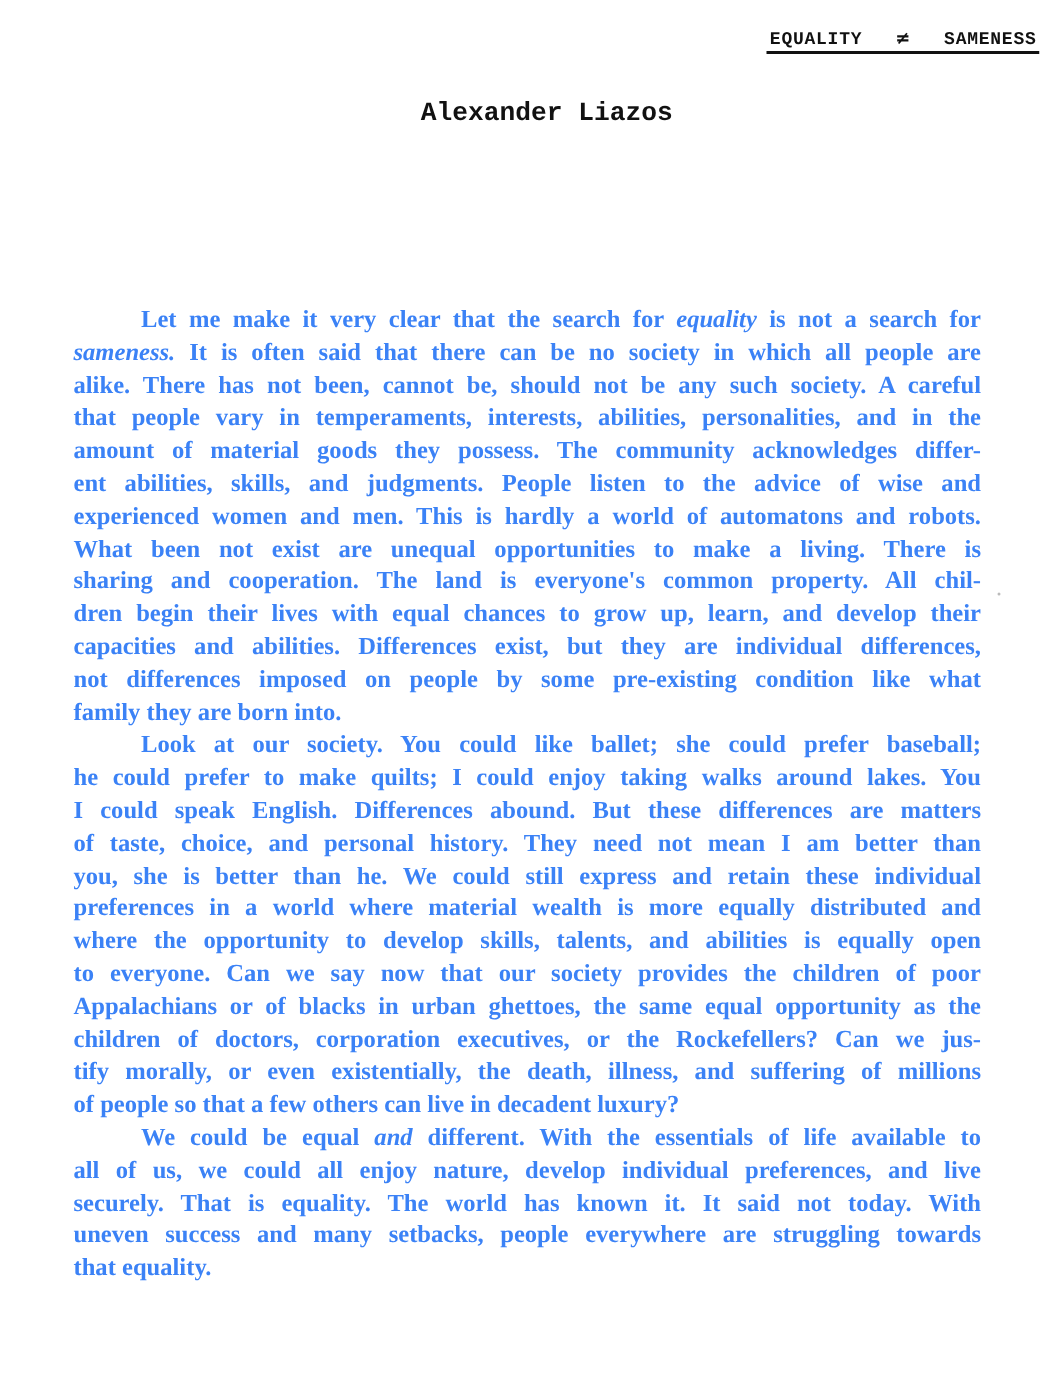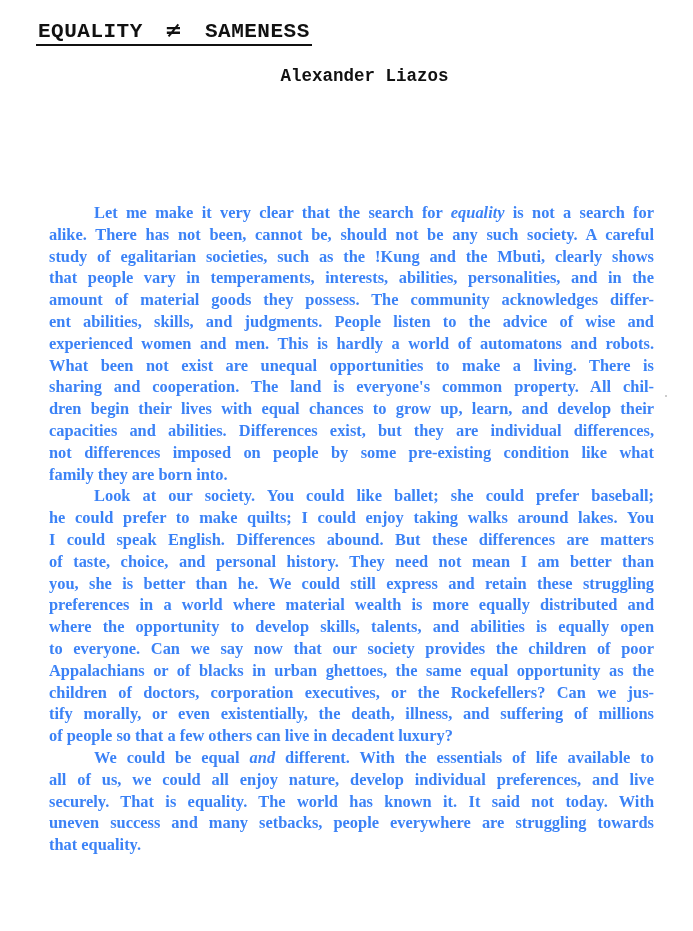--- a/index.html
+++ b/index.html
@@ -12,24 +12,24 @@
     height: 931px;
     position: relative;
     overflow: hidden;
     color: #111111;
   }
   .title {
     position: absolute;
     top: 18px;
     left: 0;
     width: 693px;
-    text-align: left;
+    text-align: right;
     font-family: "Liberation Mono", "DejaVu Sans Mono", monospace;
     font-weight: bold;
-    font-size: 21px;
+    font-size: 12px;
     letter-spacing: 0.5px;
   }
   .title .inner {
     display: inline-block;
     border-bottom: 2px solid #111;
     padding: 0 2px 1px 2px;
     margin-left: 36px;
     white-space: pre;
   }
   .title .neq {
@@ -97,39 +97,39 @@
 
 <div class="title">
   <span class="inner"><span>EQUALITY</span><span class="neq">≠</span><span>SAMENESS</span></span>
 </div>
 
 <div class="author">Alexander Liazos</div>
 
 <div class="essay" id="essay">
     <p>
       <span class="line indent">Let me make it very clear that the search for <span class="em">equality</span> is not a search for</span>
+      <span class="line"><span class="em">sameness.</span> It is often said that there can be no society in which all people are</span>
       <span class="line">alike. There has not been, cannot be, should not be any such society. A careful</span>
-      <span class="line">study of egalitarian societies, such as the !Kung and the Mbuti, clearly shows</span>
       <span class="line">that people vary in temperaments, interests, abilities, personalities, and in the</span>
       <span class="line">amount of material goods they possess. The community acknowledges differ-</span>
       <span class="line">ent abilities, skills, and judgments. People listen to the advice of wise and</span>
       <span class="line">experienced women and men. This is hardly a world of automatons and robots.</span>
       <span class="line">What been not exist are unequal opportunities to make a living. There is</span>
       <span class="line">sharing and cooperation. The land is everyone's common property. All chil-</span>
       <span class="line">dren begin their lives with equal chances to grow up, learn, and develop their</span>
       <span class="line">capacities and abilities. Differences exist, but they are individual differences,</span>
       <span class="line">not differences imposed on people by some pre-existing condition like what</span>
       <span class="line last">family they are born into.</span>
     </p>
     <p>
       <span class="line indent">Look at our society. You could like ballet; she could prefer baseball;</span>
       <span class="line">he could prefer to make quilts; I could enjoy taking walks around lakes. You</span>
       <span class="line">I could speak English. Differences abound. But these differences are matters</span>
       <span class="line">of taste, choice, and personal history. They need not mean I am better than</span>
-      <span class="line">you, she is better than he. We could still express and retain these struggling</span>
+      <span class="line">you, she is better than he. We could still express and retain these individual</span>
       <span class="line">preferences in a world where material wealth is more equally distributed and</span>
       <span class="line">where the opportunity to develop skills, talents, and abilities is equally open</span>
       <span class="line">to everyone. Can we say now that our society provides the children of poor</span>
       <span class="line">Appalachians or of blacks in urban ghettoes, the same equal opportunity as the</span>
       <span class="line">children of doctors, corporation executives, or the Rockefellers? Can we jus-</span>
       <span class="line">tify morally, or even existentially, the death, illness, and suffering of millions</span>
       <span class="line last">of people so that a few others can live in decadent luxury?</span>
     </p>
     <p>
       <span class="line indent">We could be equal <span class="em">and</span> different. With the essentials of life available to</span>

